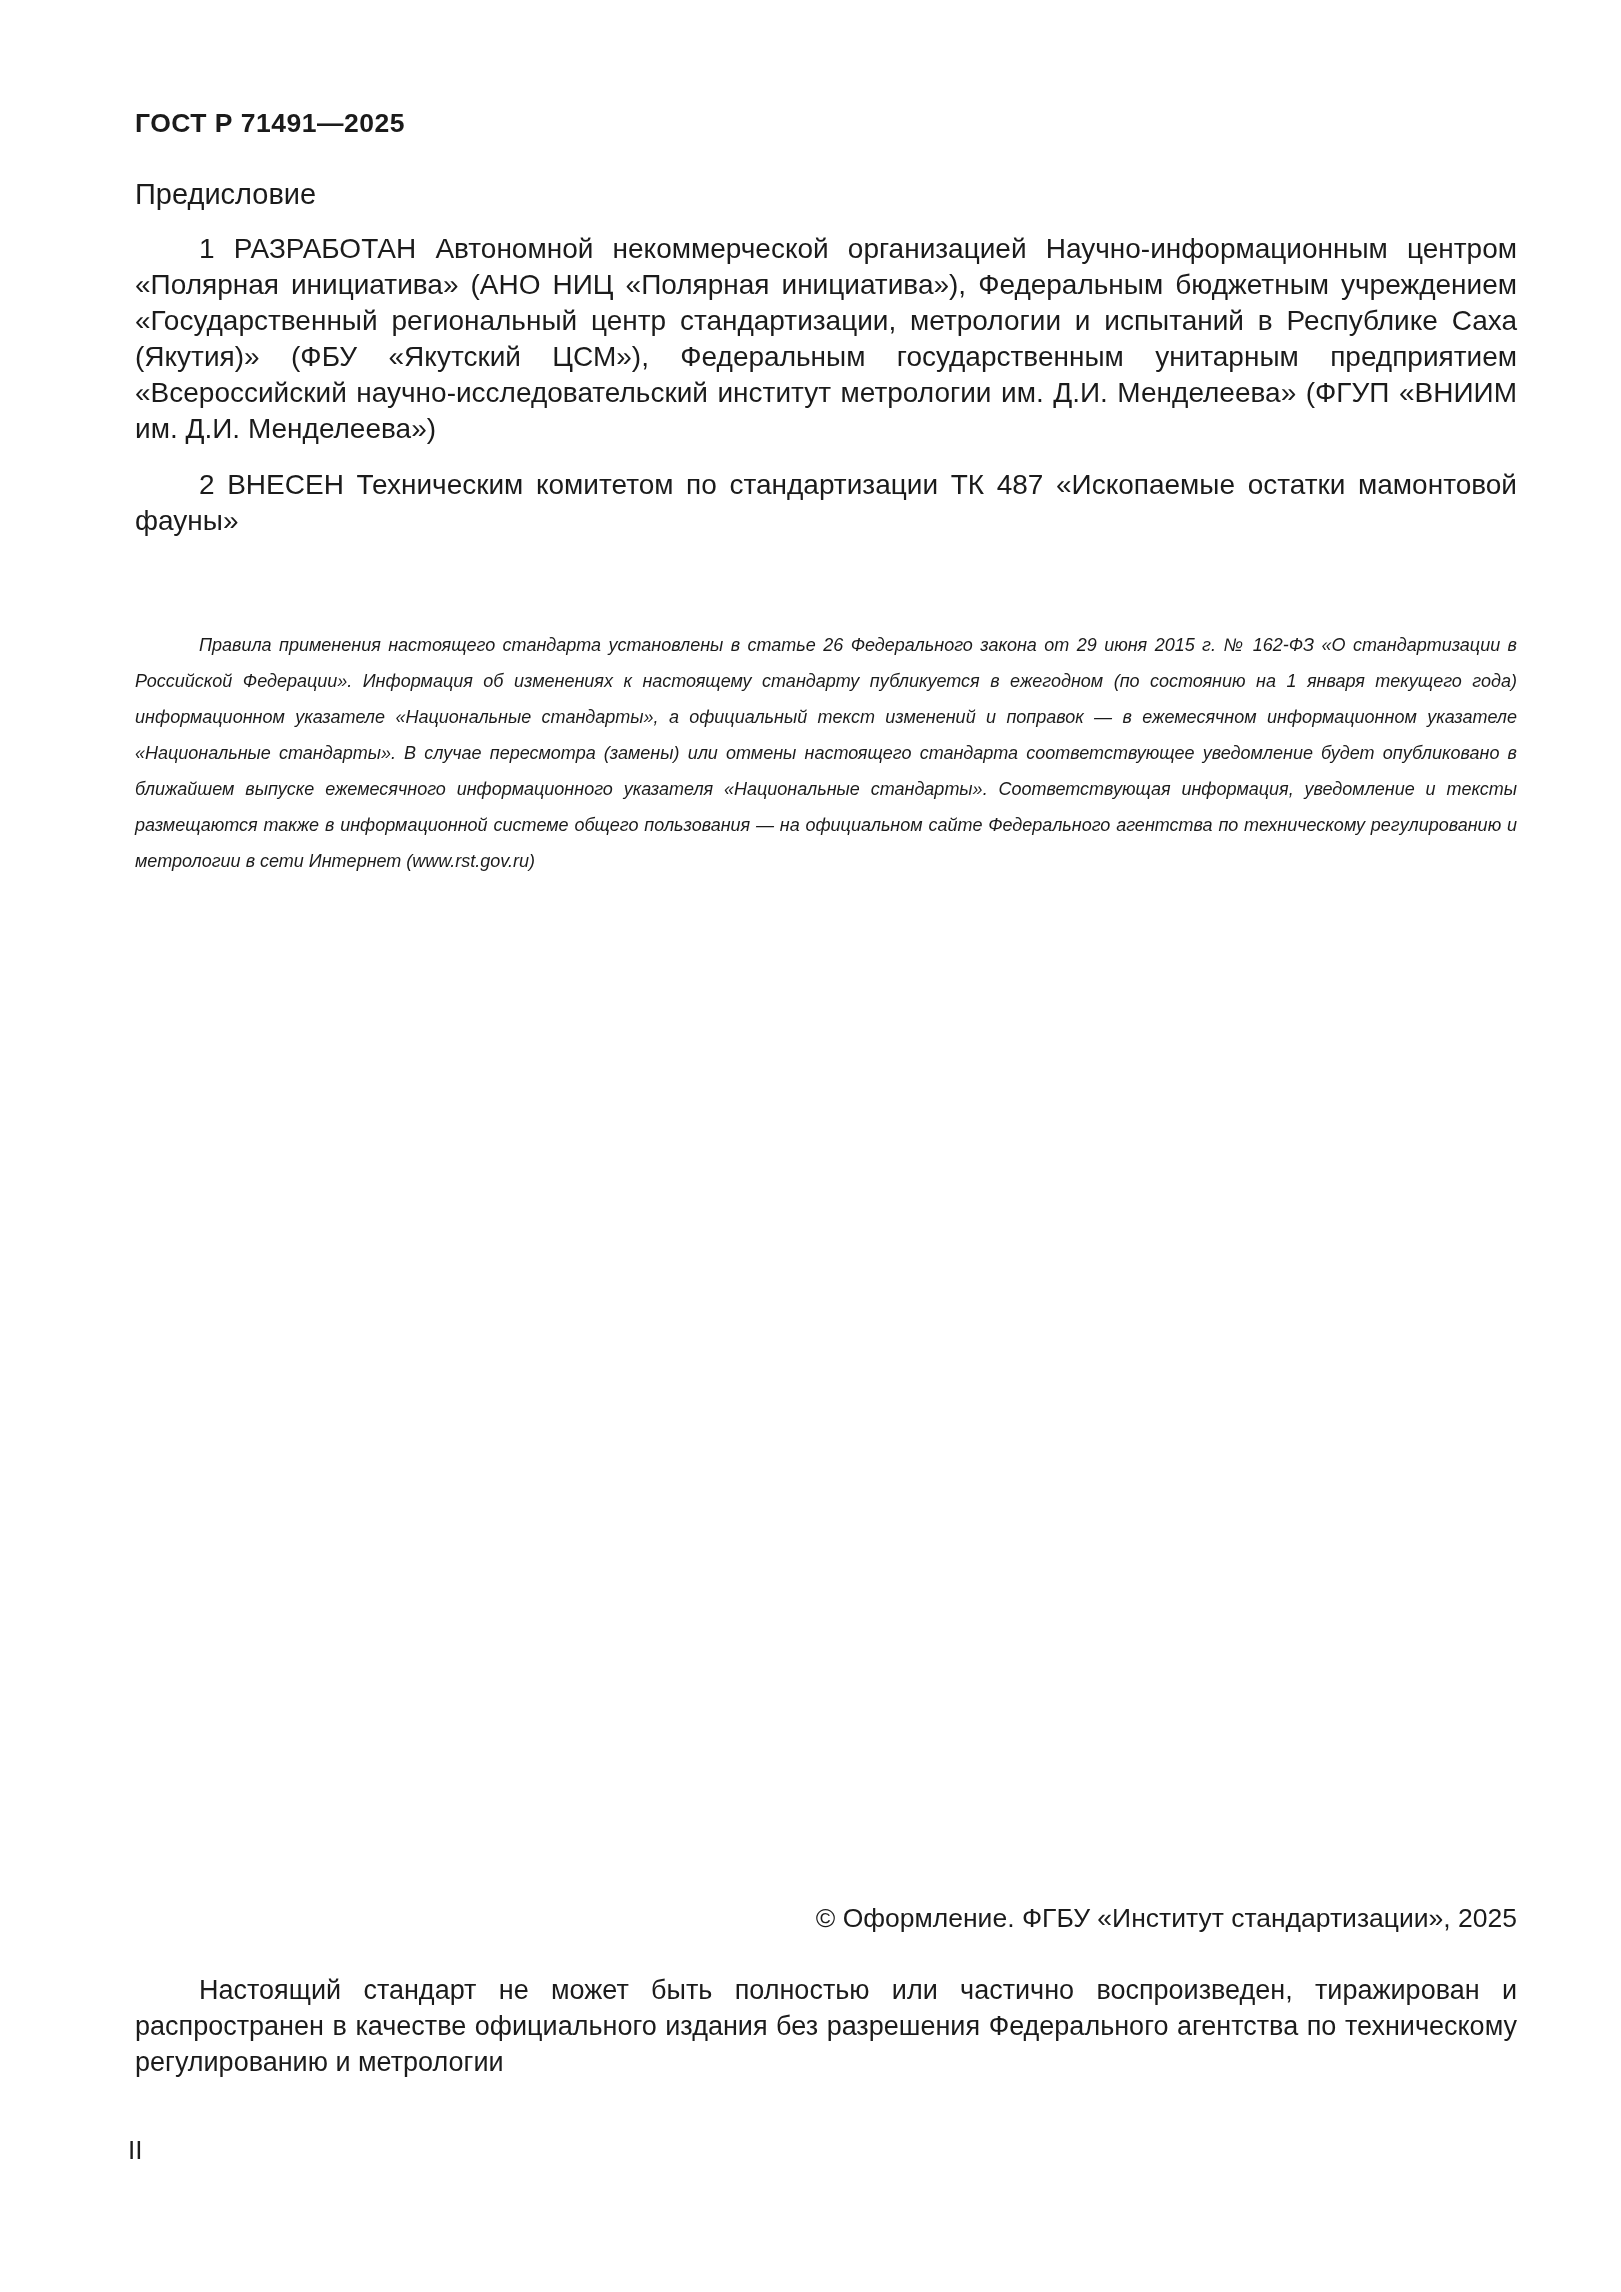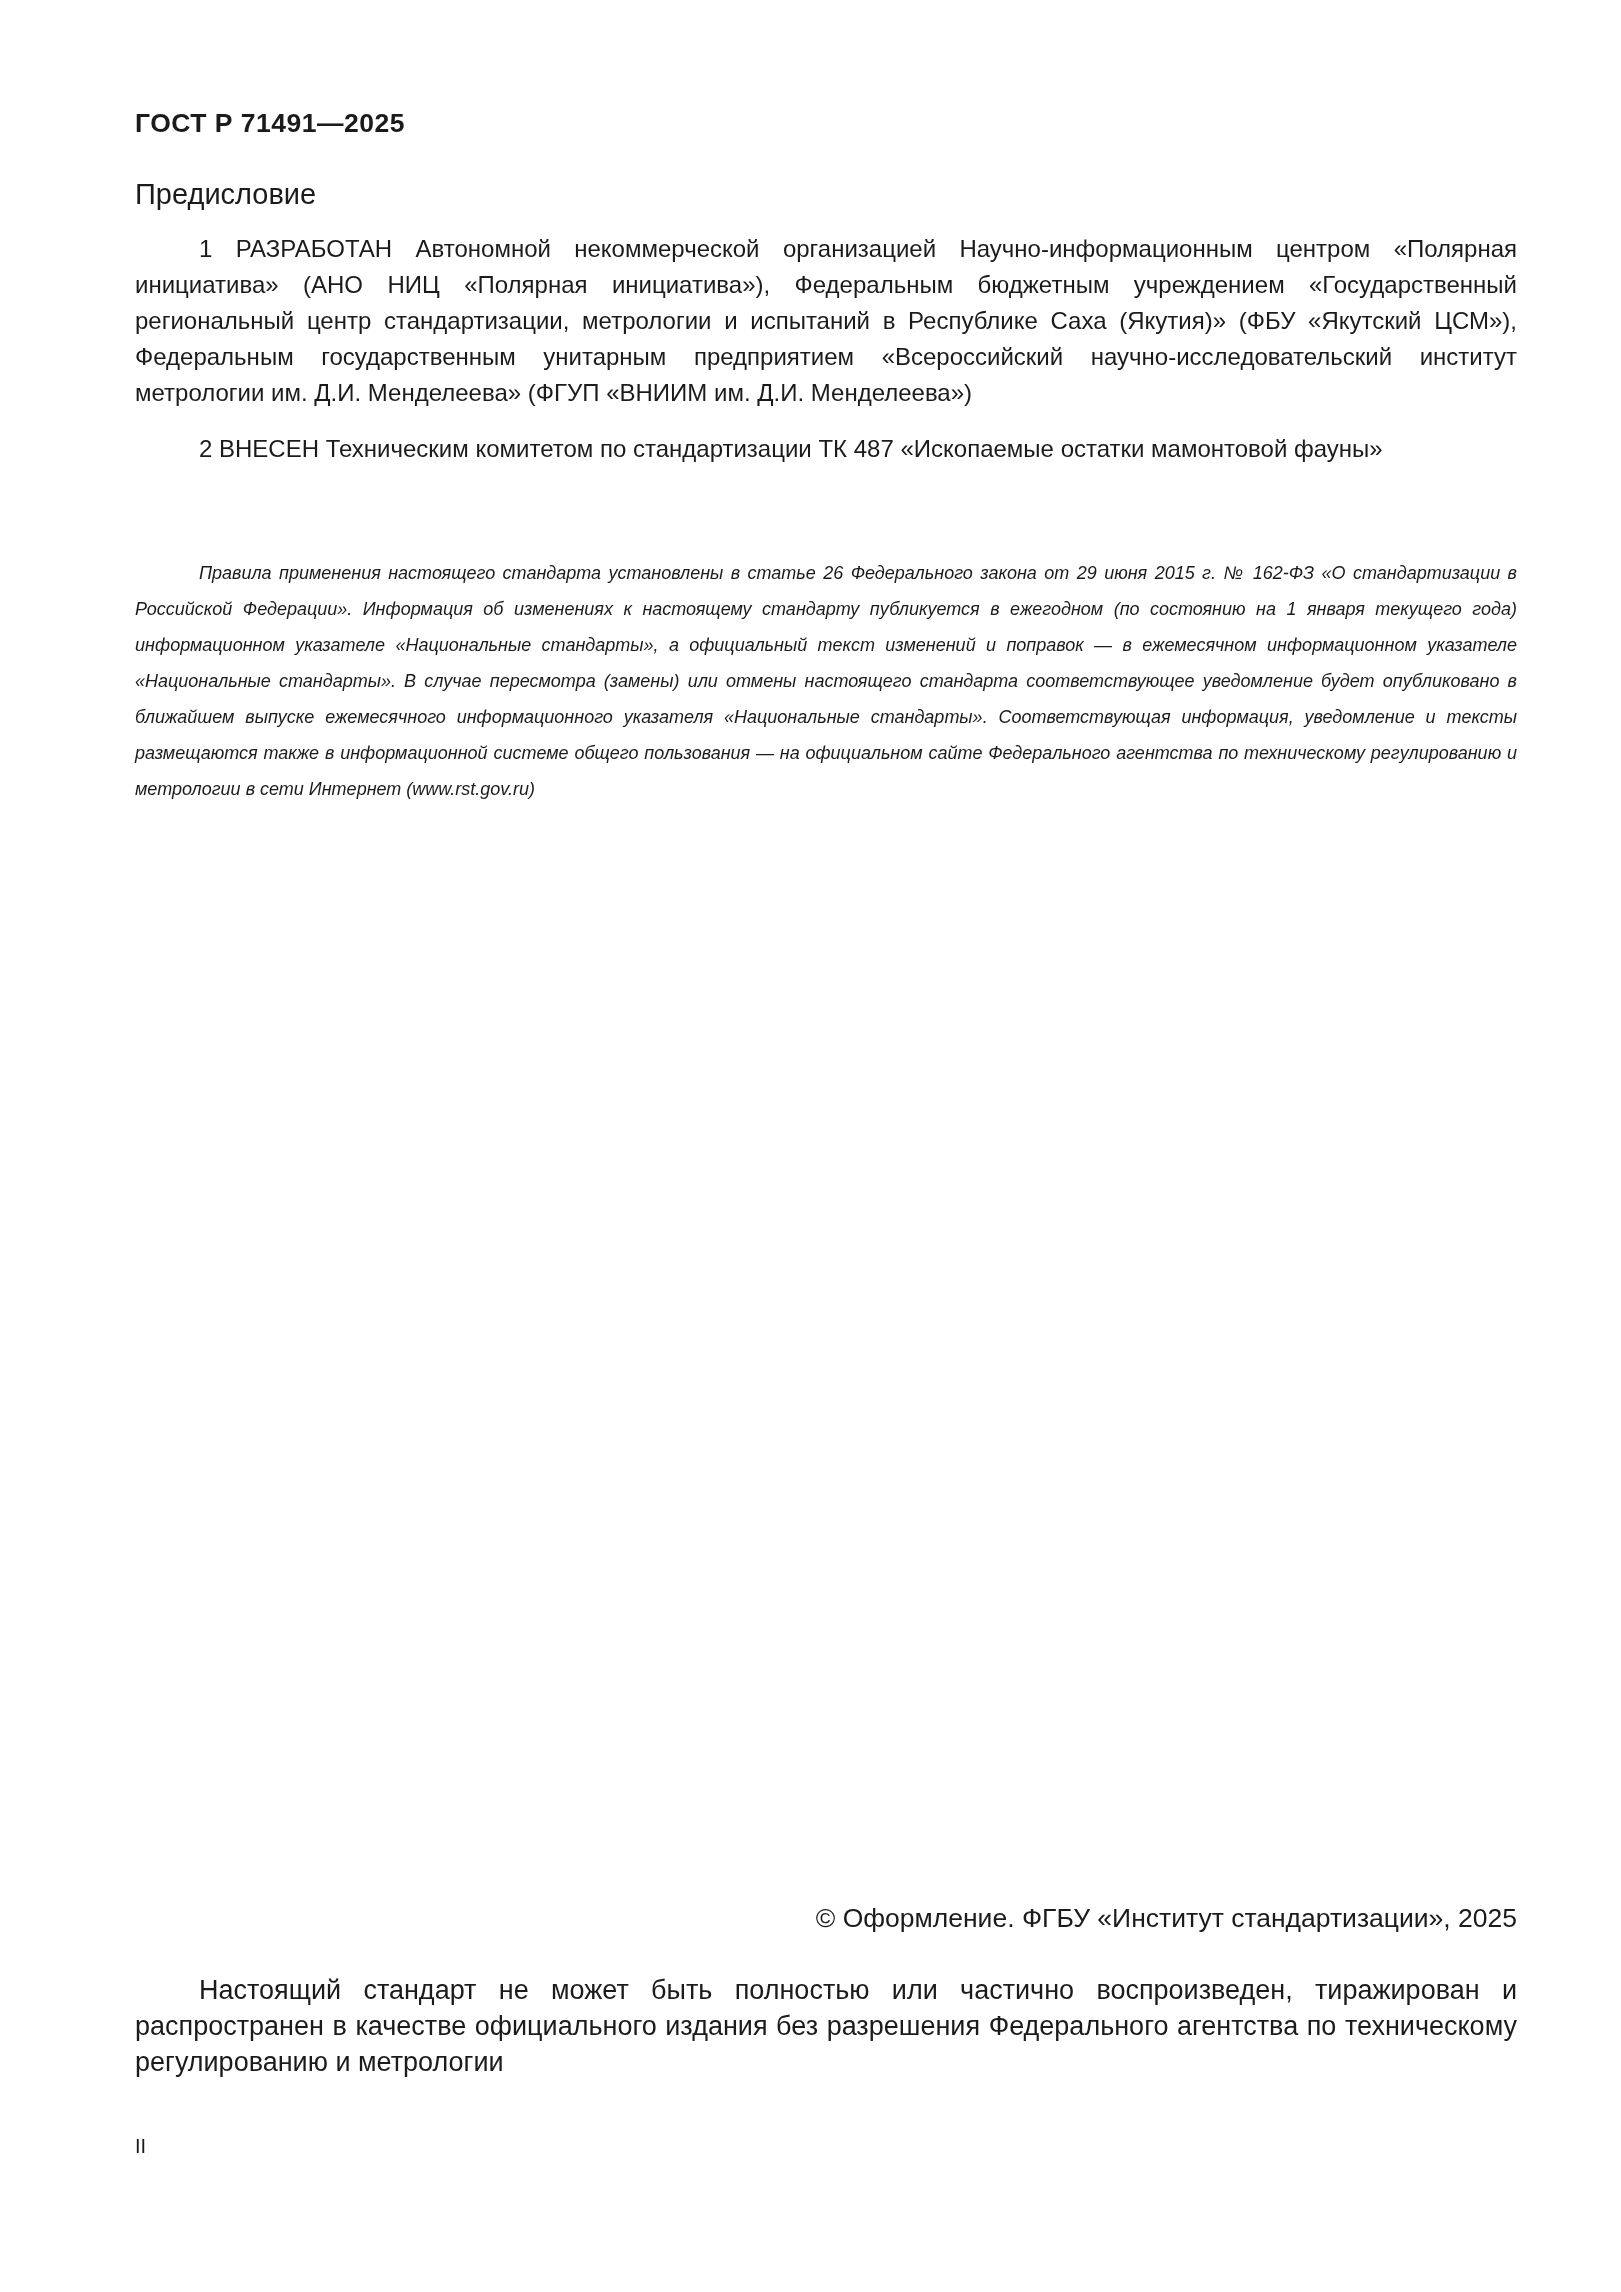--- a/index.html
+++ b/index.html
@@ -22,21 +22,21 @@
     font-weight: bold;
     letter-spacing: 0.5px;
   }
   .doc-title {
     margin-top: 39px;
     text-align: left;
     font-size: 29px;
     font-weight: normal;
   }
   p.body-par {
-    font-size: 24px;
+    font-size: 28px;
     line-height: 36px;
     text-align: justify;
     text-indent: 64px;
     margin-top: 20px;
   }
   .par-first { margin-top: 19.6px; }
   .par-gap   { margin-top: 20.6px; }
   .par-tight { margin-top: 0; }
   .legal-note {
     margin-top: 88px;
@@ -59,22 +59,22 @@
     left: 135px;
     right: 104px;
     font-size: 27px;
     line-height: 36px;
     text-align: justify;
     text-indent: 64px;
   }
   .page-number {
     position: absolute;
     top: 2135px;
-    left: 135px;
-    font-size: 20px;
+    left: 128px;
+    font-size: 26px;
   }
 </style>
 </head>
 <body>
 
 <div class="page">
 
   <div class="doc-header">ГОСТ Р 71491—2025</div>
 
   <div class="doc-title">Предисловие</div>

